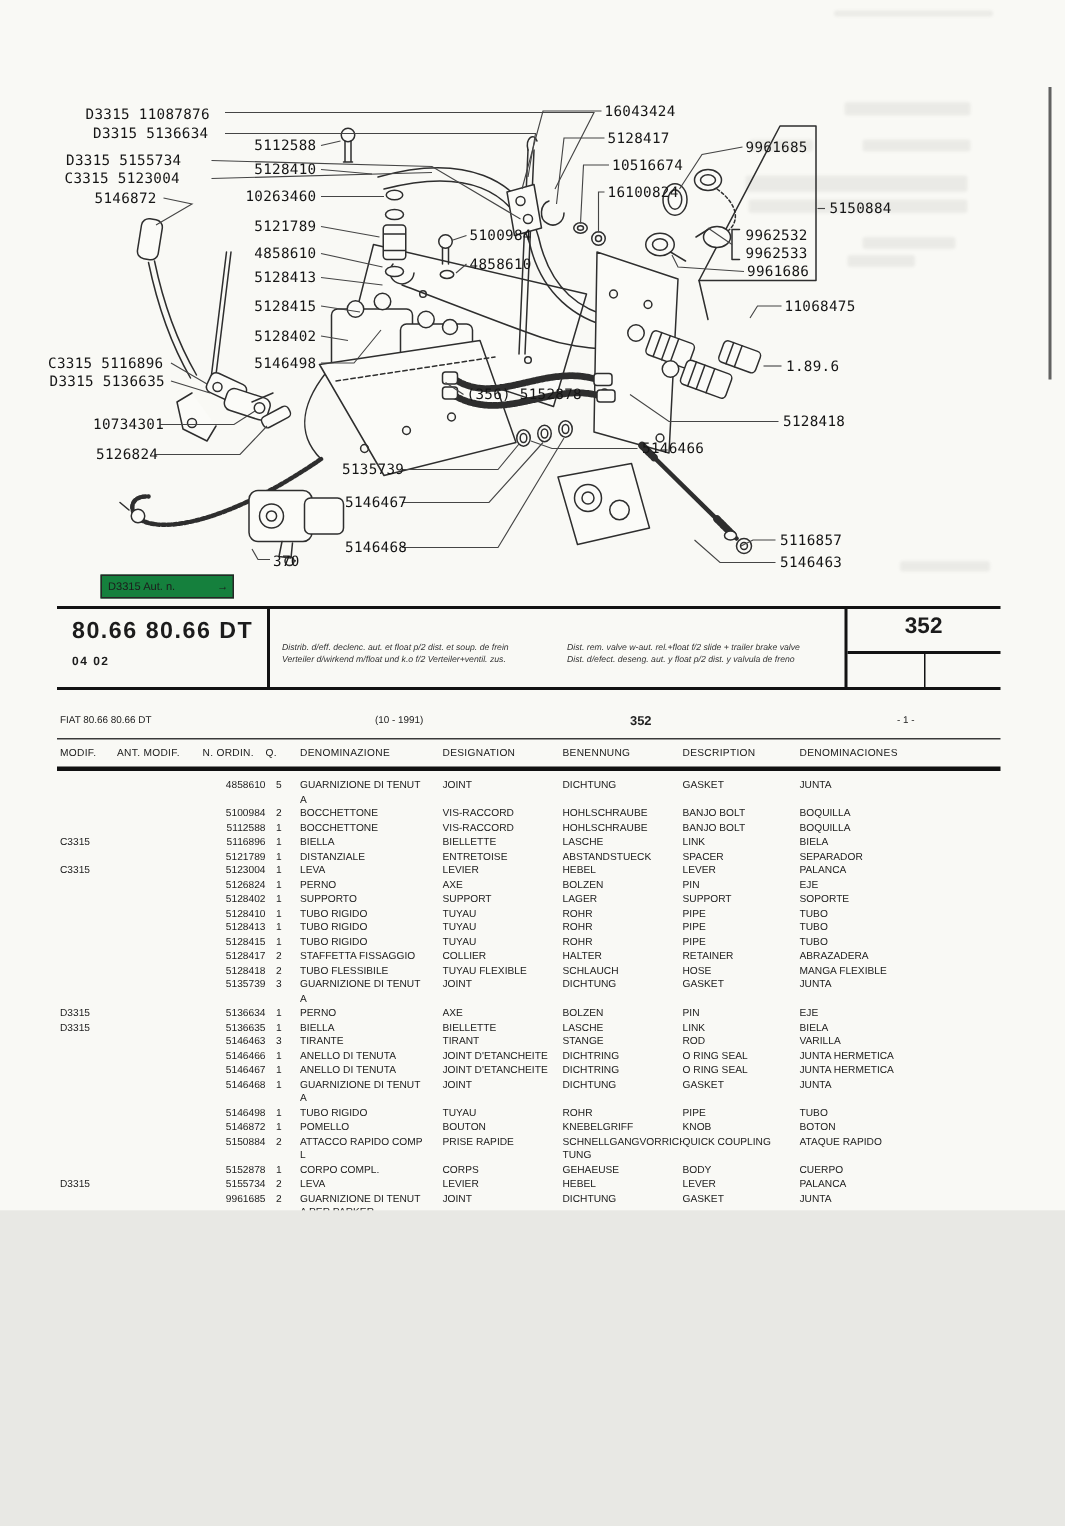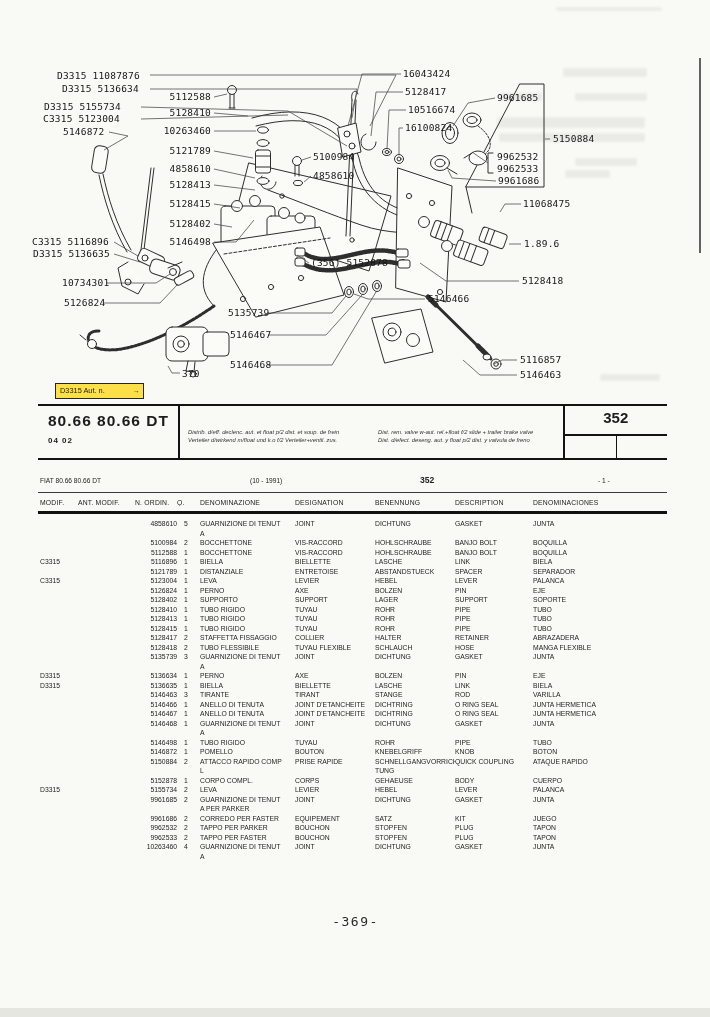--- a/index.html
+++ b/index.html
@@ -1,33 +1,33 @@
 <!DOCTYPE html>
 <html><head>
 <meta charset="utf-8">
 <style>
   html,body{margin:0;padding:0;background:#e8e8e4;}
-  .page{position:relative;width:710px;height:1017px;background:#f9f9f5;overflow:hidden;
+  .page{position:relative;width:710px;height:807px;background:#f9f9f5;overflow:hidden;
         font-family:"Liberation Sans",sans-serif;color:#1c1c1c;}
 
   
   .edge-line{position:absolute;background:#2f2f2f;opacity:.75;}
   .bottom-band{position:absolute;left:0;top:1008px;width:710px;height:9px;background:#e6e6e1;}
   .ghost{position:absolute;background:#8f8f8a;opacity:.13;border-radius:2px;filter:blur(1px);}
 
   
   svg#diagram-art{position:absolute;left:0;top:0;}
   .art{stroke:#2e2e2e;fill:none;stroke-width:1;stroke-linejoin:round;stroke-linecap:round;}
   .artfill{fill:#fbfbf8;}
   text.dlabel{font-family:"DejaVu Sans Mono",monospace;font-size:9.5px;fill:#161616;letter-spacing:.2px;}
   polyline.lead{stroke:#454545;stroke-width:.75;fill:none;}
 
   
-  .fbox{position:absolute;border:1px solid #262626;height:14px;background:#fde047;
-        font-size:7.4px;line-height:14px;white-space:nowrap;}
+  .fbox{position:absolute;border:1px solid #262626;height:14px;background:#15803d;
+        font-size:7.4px;line-height:14px;white-space:nowrap;margin-left:12px;}
   .fbox-left{left:55px;top:383px;width:83px;padding-left:4px;}
   .fbox-left .arrow{position:absolute;right:3px;top:0;}
   .fbox-right{left:140px;top:383px;width:242px;padding-left:3px;letter-spacing:-.15px;}
 
   
   .title-block{position:absolute;left:38px;top:404px;width:629px;height:52px;
                border-top:2px solid #131313;border-bottom:2px solid #131313;}
   .tb-div{position:absolute;top:0;width:1.5px;height:52px;background:#131313;}
   .tb-model{position:absolute;left:10px;top:6px;font-size:15.5px;font-weight:bold;letter-spacing:1px;}
   .tb-code{position:absolute;left:10px;top:30px;font-size:8px;font-weight:bold;letter-spacing:1px;}

